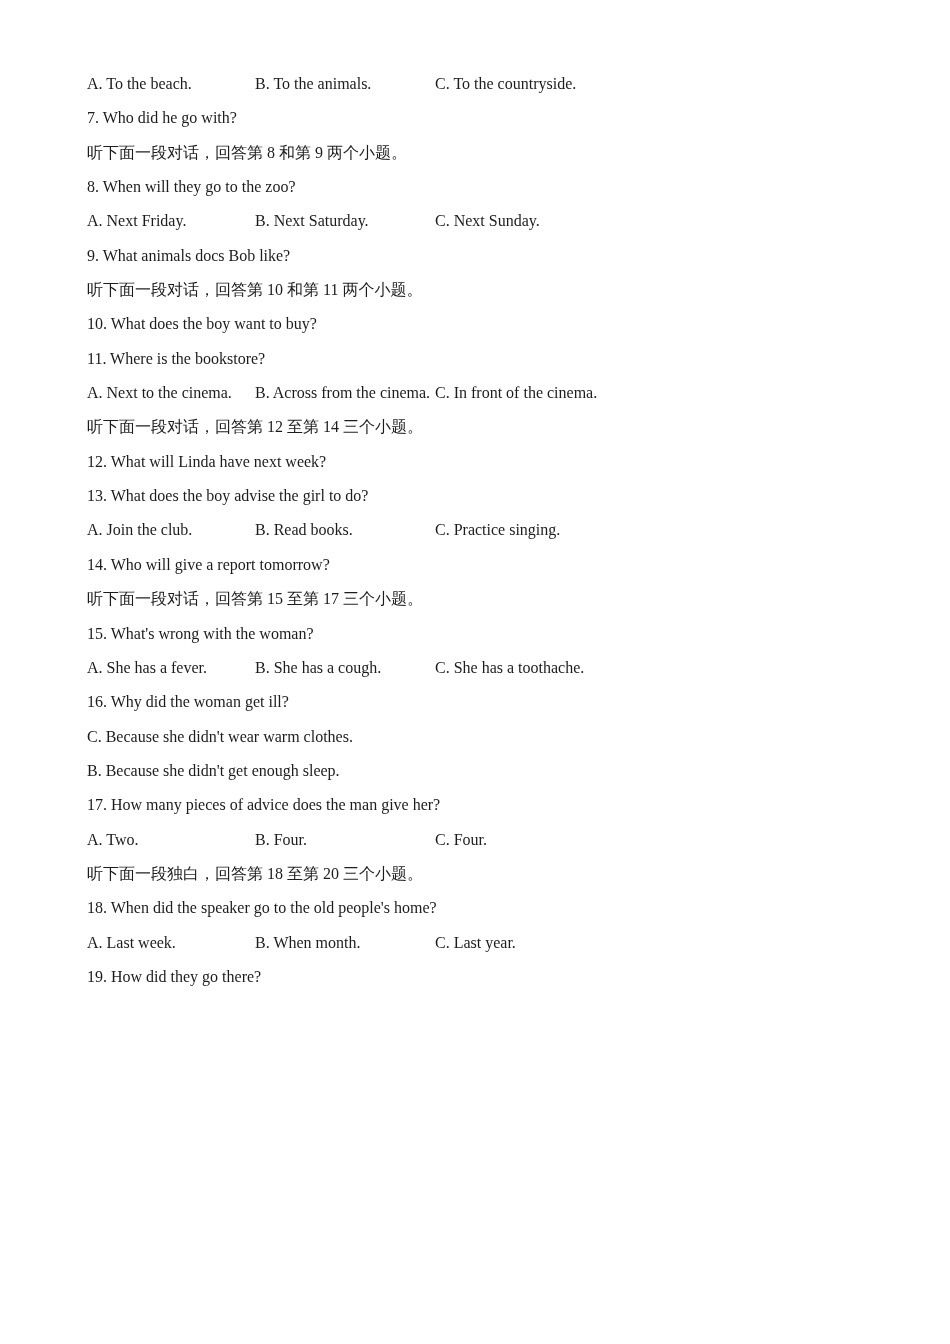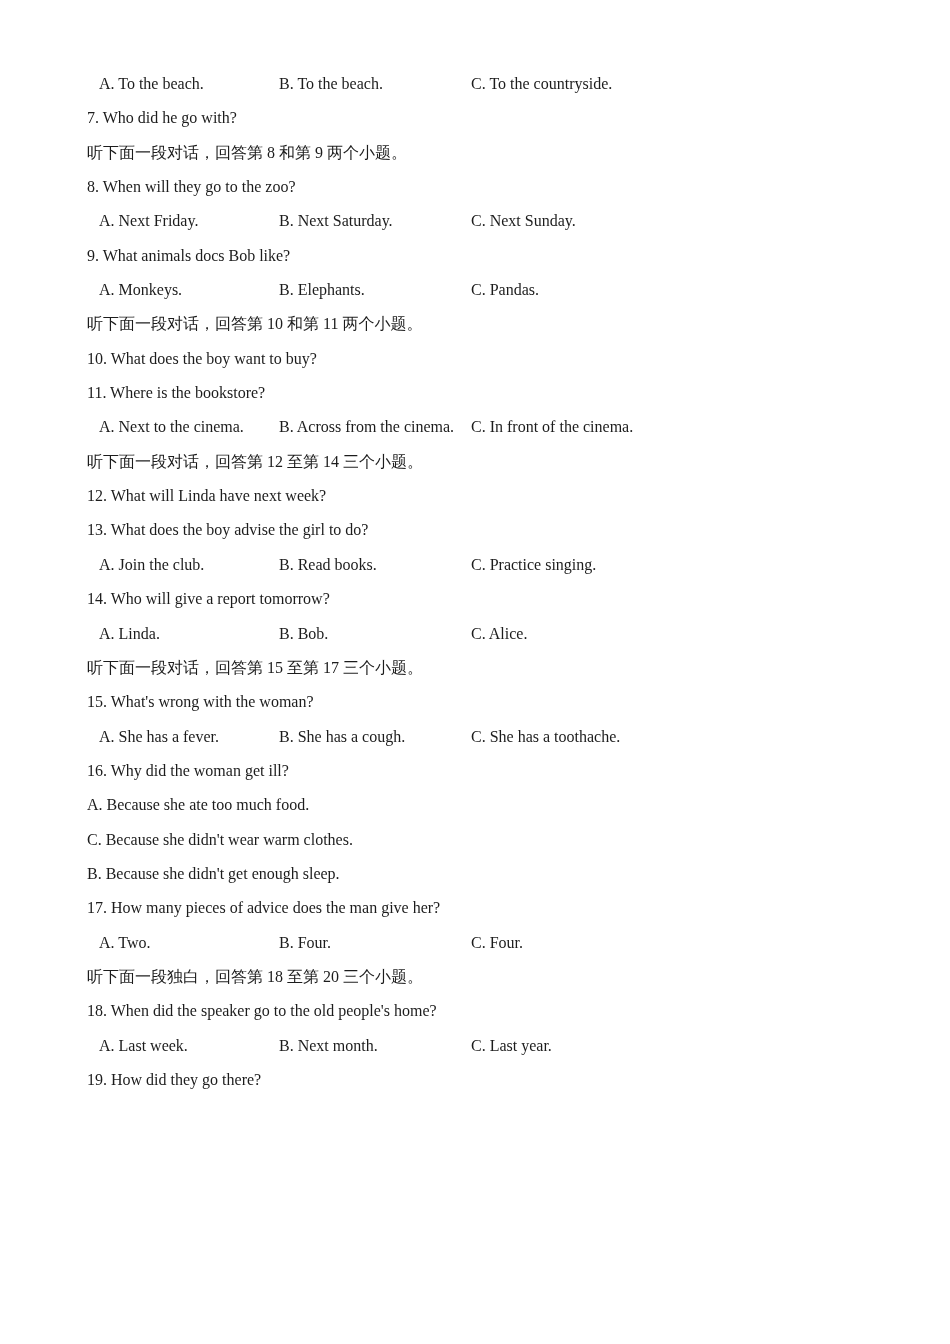--- a/index.html
+++ b/index.html
@@ -15,53 +15,50 @@
     padding: 67px 55px 0 87px;
     font-family: "Liberation Serif", "DejaVu Serif", serif;
     font-size: 16px;
     line-height: 34.35px;
     color: #1c1c1c;
   }
   .line {
     height: 34.35px;
     white-space: pre;
   }
-  .opt { display: inline-block; vertical-align: baseline; margin-left: 12px; }
+  .opt { display: inline-block; vertical-align: baseline; }
   .opt-a { min-width: 168px; }
   .opt-b { min-width: 180px; }
 </style>
 </head>
 <body>
 
 <div class="page">
   <div class="doc" id="doc-lines">
-      <div class="line"><span class="opt opt-a">A. To the beach.</span><span class="opt opt-b">B. To the beach.</span><span class="opt opt-c">C. To the countryside.</span></div>
+      <div class="line"><span class="opt opt-a">A. To the beach.</span><span class="opt opt-b">B. To the animals.</span><span class="opt opt-c">C. To the countryside.</span></div>
       <div class="line">7. Who did he go with?</div>
       <div class="line">听下面一段对话，回答第 8 和第 9 两个小题。</div>
       <div class="line">8. When will they go to the zoo?</div>
       <div class="line"><span class="opt opt-a">A. Next Friday.</span><span class="opt opt-b">B. Next Saturday.</span><span class="opt opt-c">C. Next Sunday.</span></div>
       <div class="line">9. What animals docs Bob like?</div>
-      <div class="line"><span class="opt opt-a">A. Monkeys.</span><span class="opt opt-b">B. Elephants.</span><span class="opt opt-c">C. Pandas.</span></div>
       <div class="line">听下面一段对话，回答第 10 和第 11 两个小题。</div>
       <div class="line">10. What does the boy want to buy?</div>
       <div class="line">11. Where is the bookstore?</div>
       <div class="line"><span class="opt opt-a">A. Next to the cinema.</span><span class="opt opt-b">B. Across from the cinema.</span><span class="opt opt-c">C. In front of the cinema.</span></div>
       <div class="line">听下面一段对话，回答第 12 至第 14 三个小题。</div>
       <div class="line">12. What will Linda have next week?</div>
       <div class="line">13. What does the boy advise the girl to do?</div>
       <div class="line"><span class="opt opt-a">A. Join the club.</span><span class="opt opt-b">B. Read books.</span><span class="opt opt-c">C. Practice singing.</span></div>
       <div class="line">14. Who will give a report tomorrow?</div>
-      <div class="line"><span class="opt opt-a">A. Linda.</span><span class="opt opt-b">B. Bob.</span><span class="opt opt-c">C. Alice.</span></div>
       <div class="line">听下面一段对话，回答第 15 至第 17 三个小题。</div>
       <div class="line">15. What's wrong with the woman?</div>
       <div class="line"><span class="opt opt-a">A. She has a fever.</span><span class="opt opt-b">B. She has a cough.</span><span class="opt opt-c">C. She has a toothache.</span></div>
       <div class="line">16. Why did the woman get ill?</div>
-      <div class="line">A. Because she ate too much food.</div>
       <div class="line">C. Because she didn't wear warm clothes.</div>
       <div class="line">B. Because she didn't get enough sleep.</div>
       <div class="line">17. How many pieces of advice does the man give her?</div>
       <div class="line"><span class="opt opt-a">A. Two.</span><span class="opt opt-b">B. Four.</span><span class="opt opt-c">C. Four.</span></div>
       <div class="line">听下面一段独白，回答第 18 至第 20 三个小题。</div>
       <div class="line">18. When did the speaker go to the old people's home?</div>
-      <div class="line"><span class="opt opt-a">A. Last week.</span><span class="opt opt-b">B. Next month.</span><span class="opt opt-c">C. Last year.</span></div>
+      <div class="line"><span class="opt opt-a">A. Last week.</span><span class="opt opt-b">B. When month.</span><span class="opt opt-c">C. Last year.</span></div>
       <div class="line">19. How did they go there?</div>
     </div>
 </div>
 
 </body></html>

